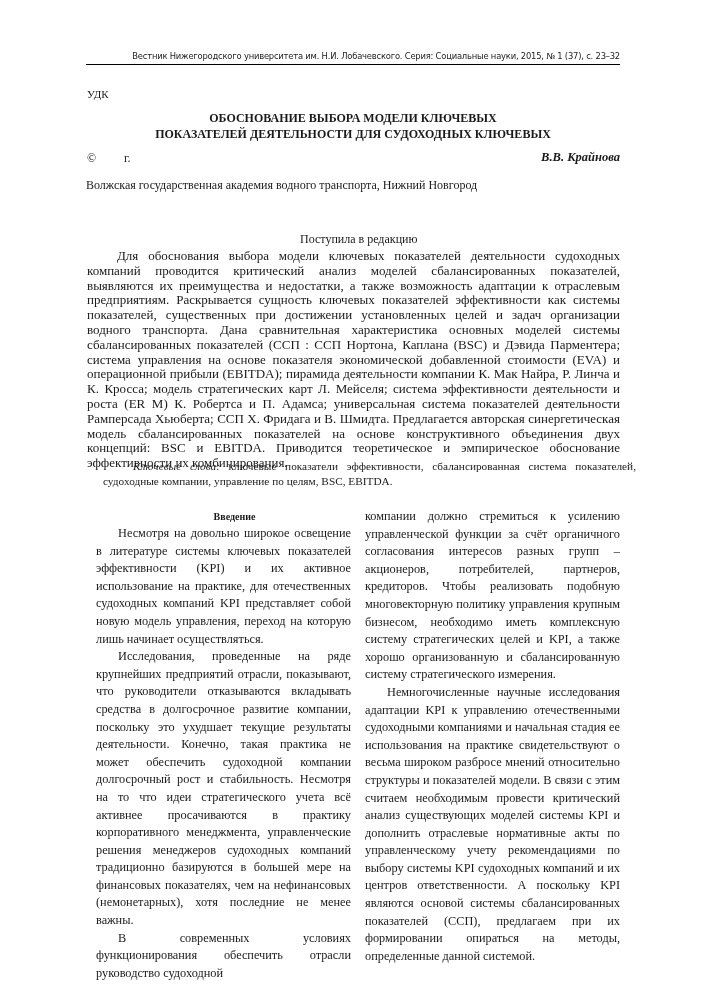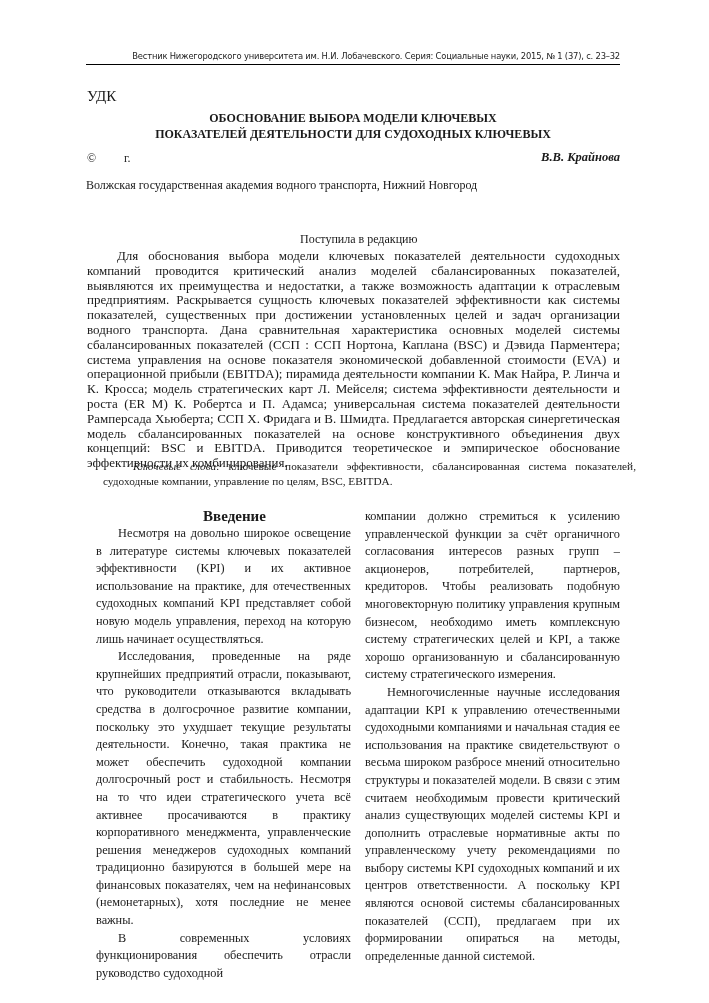--- a/index.html
+++ b/index.html
@@ -5,21 +5,21 @@
     html, body { margin: 0; padding: 0; background: #ffffff; }
     body { width: 709px; height: 1003px; position: relative; overflow: hidden; color: #1a1a1a; }
     .page { position: absolute; left: 0; top: 0; width: 709px; height: 1003px; padding-left: 44px; }
     .running-head {
       position: absolute; left: 86px; top: 50px; width: 534px;
       font-family: "DejaVu Sans", sans-serif; font-size: 8.4px; letter-spacing: -0.2px;
       text-align: right; padding-bottom: 2px; border-bottom: 1px solid #000; color: #222;
       line-height: 12px; white-space: nowrap;
     }
     .serif { font-family: "Liberation Serif", serif; }
-    .udk { position: absolute; left: 87px; top: 88px; font-size: 15px; }
+    .udk { position: absolute; left: 87px; top: 88px; font-size: 11px; }
     .title {
       position: absolute; left: 86px; top: 110px; width: 534px; text-align: center;
       font-weight: bold; font-size: 12px; line-height: 16px;
     }
     .copy { position: absolute; left: 87px; top: 151px; font-size: 12px; }
     .year { position: absolute; left: 124px; top: 151px; font-size: 12px; }
     .author {
       position: absolute; left: 86px; top: 150px; width: 534px; text-align: right;
       font-weight: bold; font-style: italic; font-size: 12.5px;
     }
@@ -41,21 +41,21 @@
       font-size: 11.3px; line-height: 14.8px; text-align: justify; text-indent: 30px; margin: 16px;
     }
     .keywords .kw-label { font-style: italic; }
     .col {
       position: absolute; top: 508px; width: 255px;
       font-size: 12.3px; line-height: 17.6px; text-align: justify;
     }
     .col-left { left: 96px; }
     .col-right { left: 365px; }
     .col p { margin: 0; text-indent: 22px; }
-    .section-heading { text-align: center; font-weight: bold; font-size: 15px; margin: 0 0 19px 0; text-indent: 0; height: 17px; }
+    .section-heading { text-align: center; font-weight: bold; font-size: 10px; margin: 0 0 19px 0; text-indent: 0; height: 17px; }
   </style>
 </head>
 <body>
 
 <div class="page">
   <div class="running-head">Вестник Нижегородского университета им. Н.И. Лобачевского. Серия: Социальные науки, 2015, № 1 (37), с. 23–32</div>
 
   <div class="udk serif">УДК</div>
 
   <div class="title serif">

